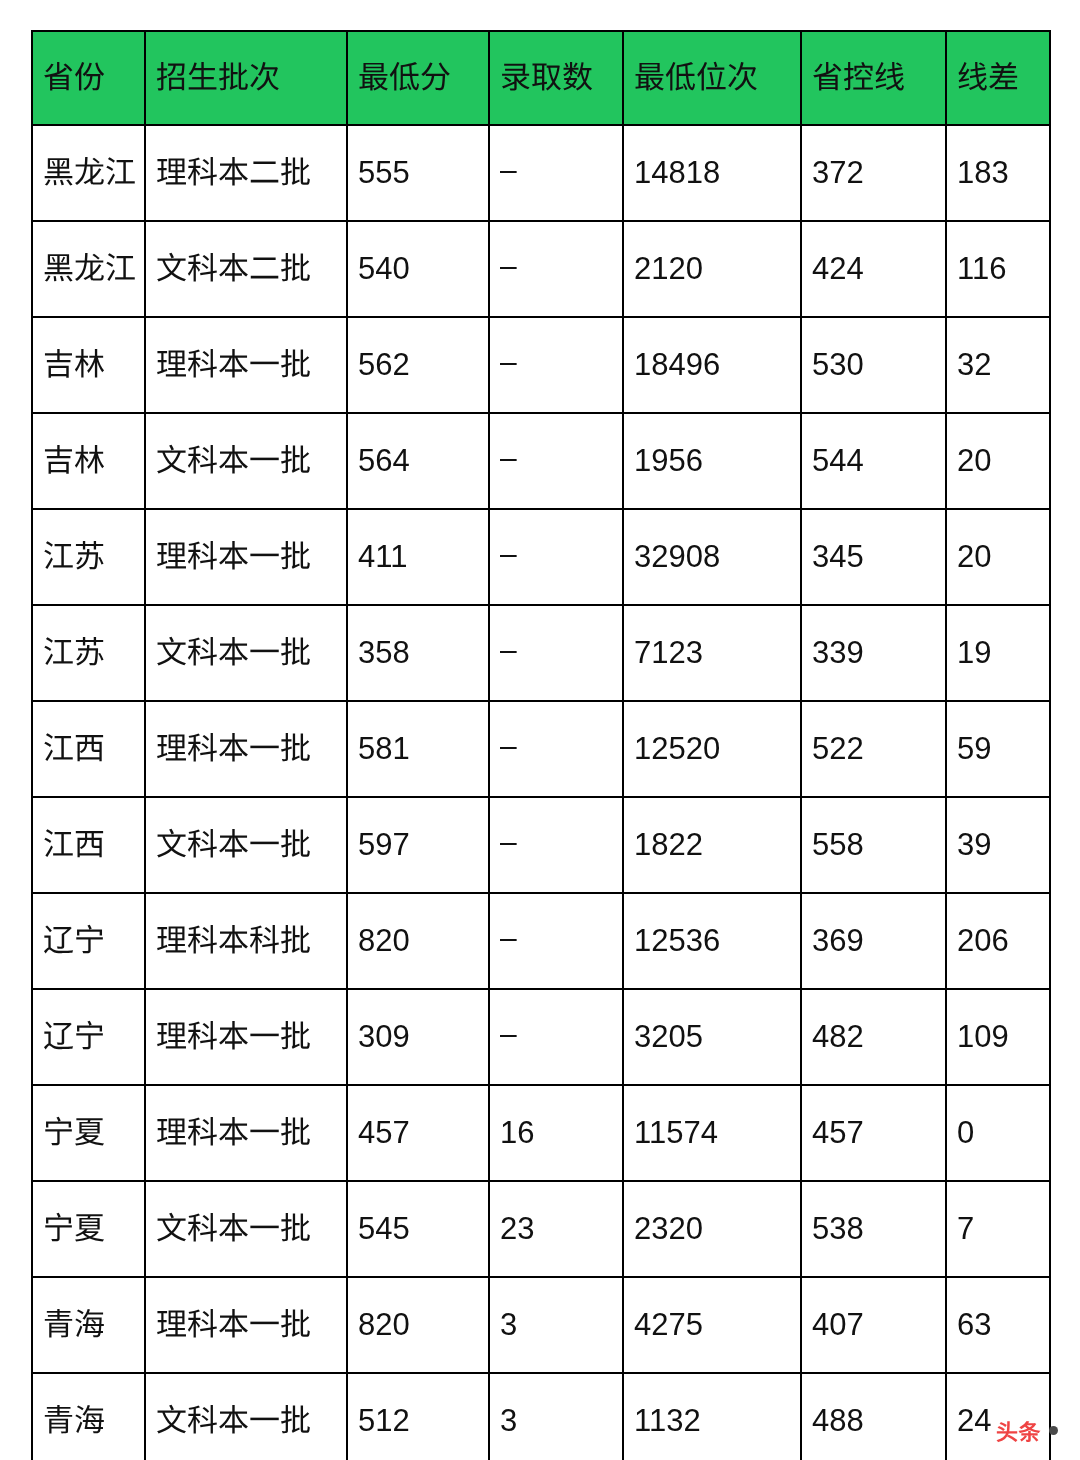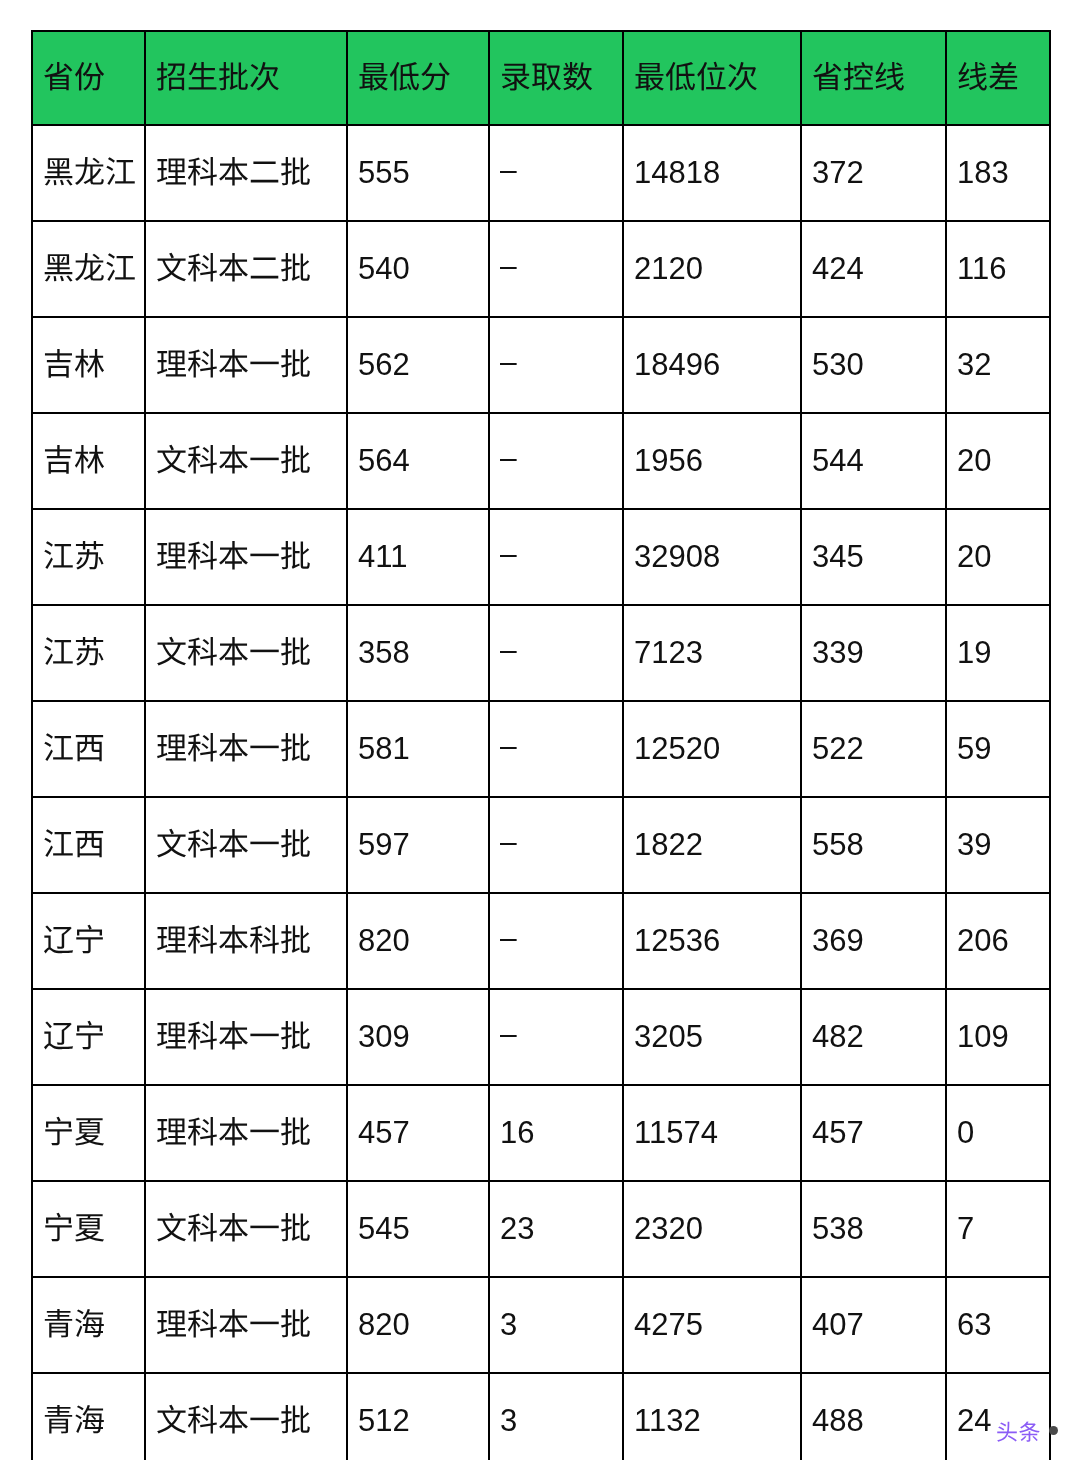--- a/index.html
+++ b/index.html
@@ -70,22 +70,22 @@
     right: 22px;
     bottom: 14px;
     display: flex;
     align-items: center;
     gap: 8px;
     color: #4a4a4a;
     font-size: 22px;
     letter-spacing: 0.5px;
   }
   .watermark .wm-head {
-    font-weight: normal;
-    color: #8b5cf6;
+    font-weight: bold;
+    color: #ef4444;
   }
   .watermark .wm-dot {
     width: 9px;
     height: 9px;
     border-radius: 50%;
     background: #4a4a4a;
     display: inline-block;
   }
   .watermark .wm-text {
     font-weight: bold;

